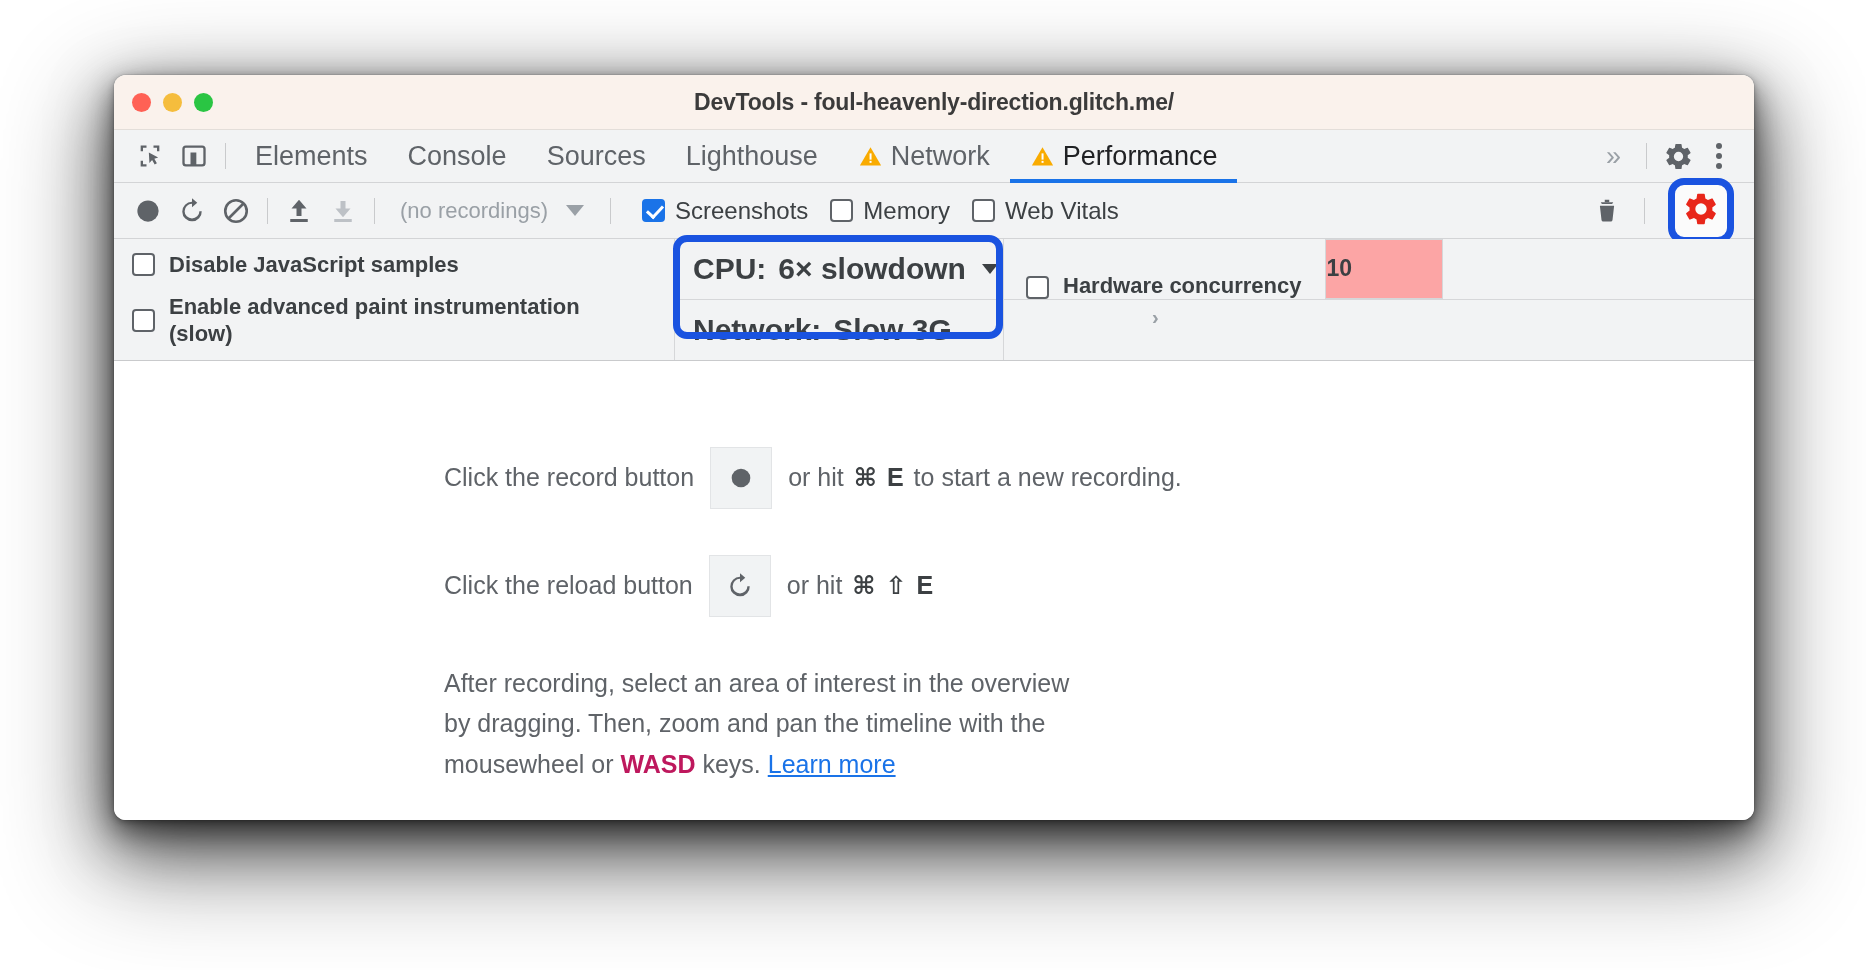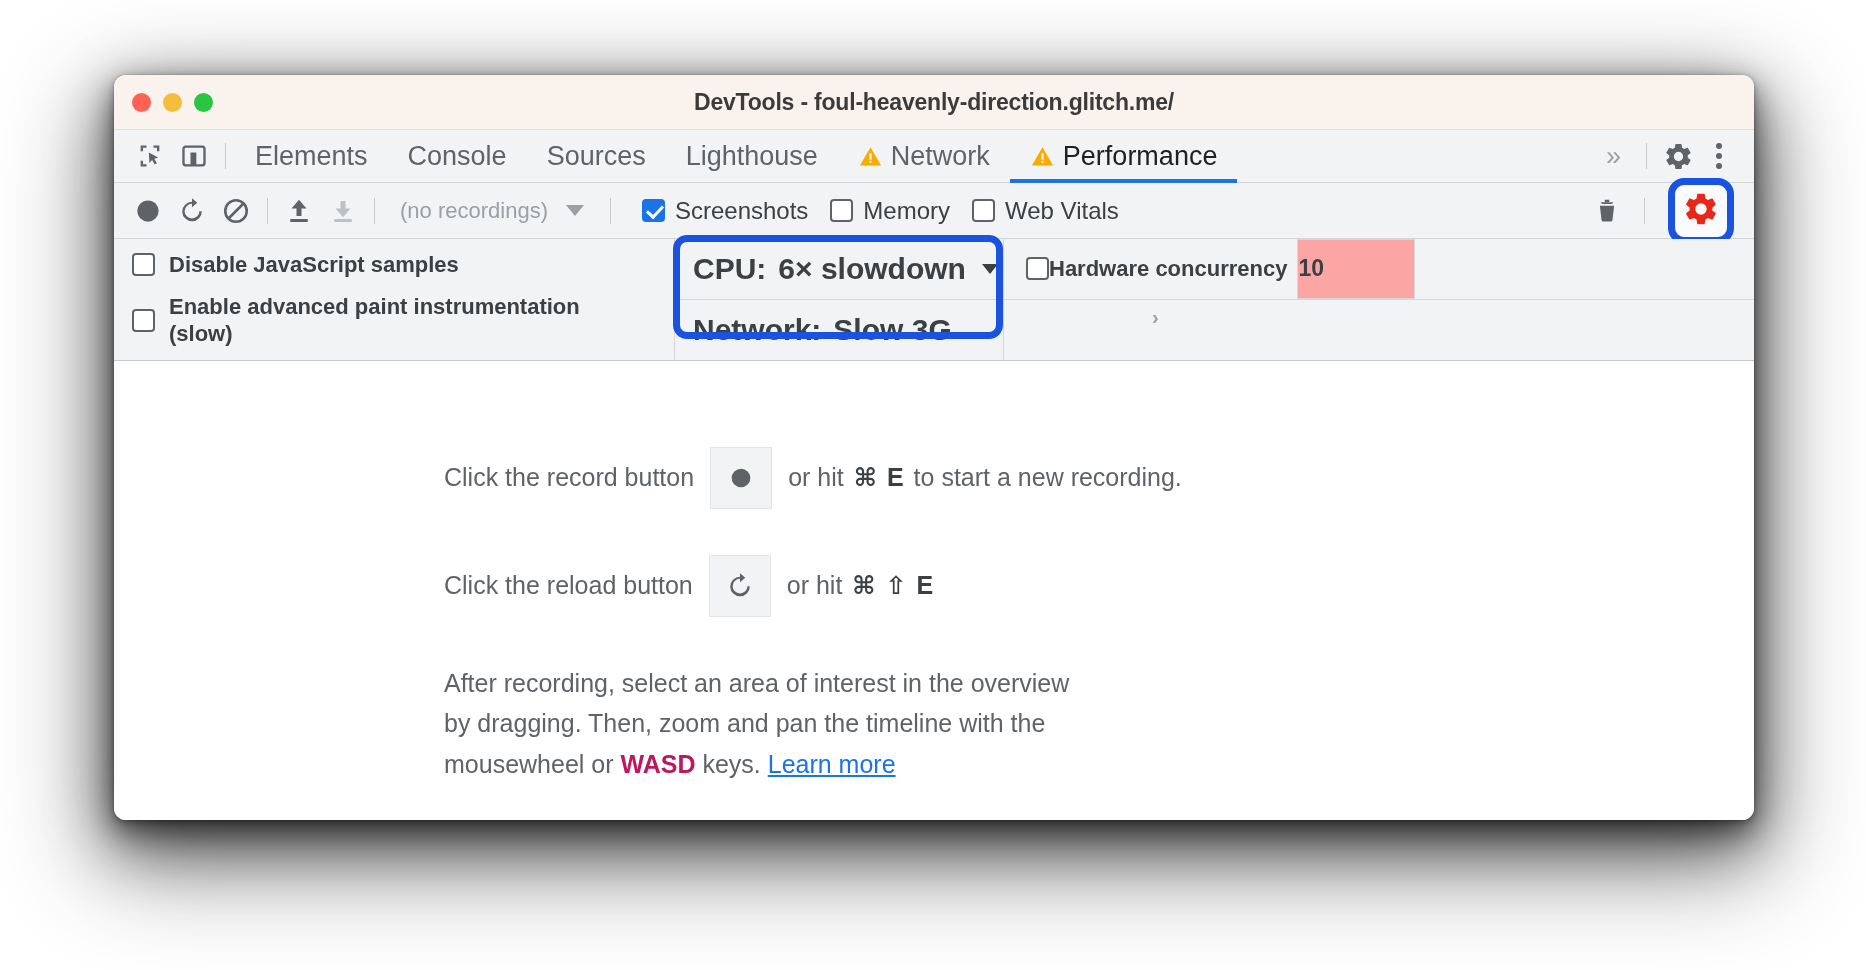--- a/index.html
+++ b/index.html
@@ -263,21 +263,22 @@
     z-index: 5;
   }
   .settings-col-right {
     flex: 1;
     display: flex;
     flex-direction: column;
   }
   .hw-row {
     flex: 1;
     display: flex;
-    align-items: center;
+    align-items: flex-end;
+    gap: 14px;
     padding-left: 22px;
     font-size: 22px;
     color: #3c4043;
     white-space: nowrap;
   }
   .hw-row2 { border-top: 1px solid #d6d7d9; position: relative; }
   .hw-tick { position: absolute; left: 148px; top: 6px; color:#9aa0a6; font-size: 20px;}
   .hw-input {
     border: 1px solid #d6d7d9;
     border-left: 1px solid #d6d7d9;

